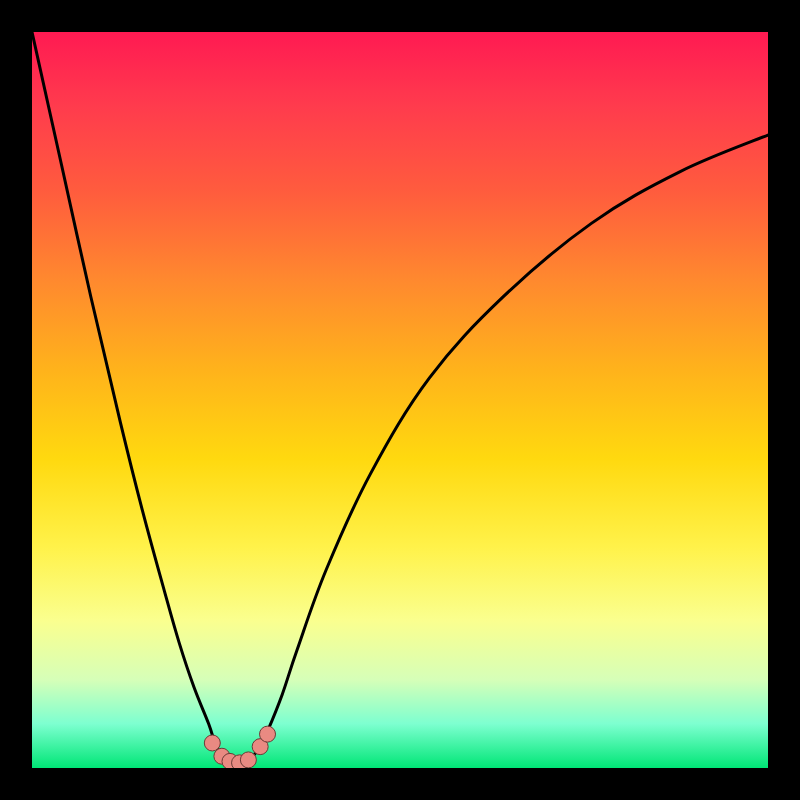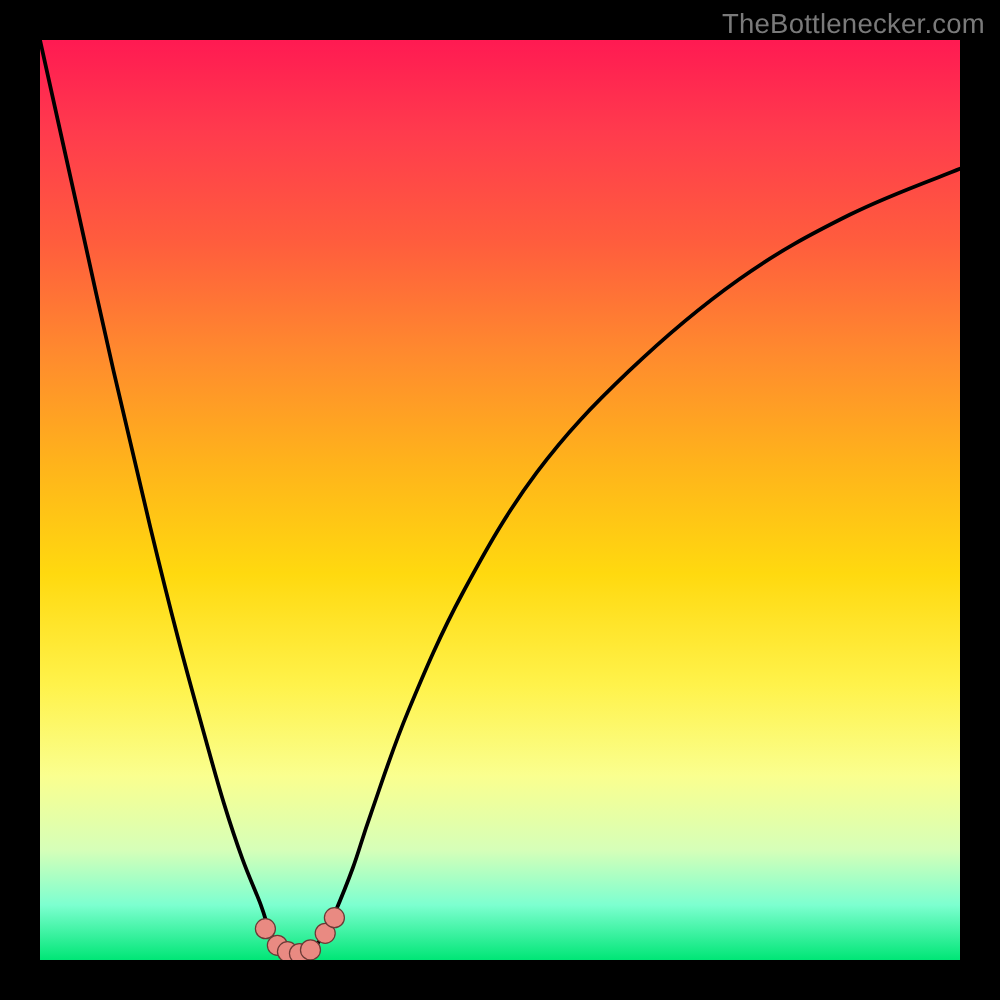--- a/index.html
+++ b/index.html
@@ -57,21 +57,20 @@
     font-size: 22px;
     font-weight: 500;
     letter-spacing: 0.2px;
   }
 </style>
 </head>
 <body>
 
 <div class="frame">
 
-  <div class="attribution">TheBottlenecker.com</div>
 
   <div class="plot">
     <div class="gradient"></div>
 
     <svg class="svg-layer" viewBox="0 0 736 736" preserveAspectRatio="none">
       <path id="curve-path" fill="none" stroke="#000000" stroke-width="3" stroke-linecap="round" stroke-linejoin="round" d="M 0.00 0.00 C 5.30 23.85, 18.84 84.79, 29.44 132.48 C 40.04 180.17, 48.28 218.59, 58.88 264.96 C 69.48 311.33, 79.05 351.66, 88.32 390.08 C 97.59 428.50, 102.45 447.93, 110.40 478.40 C 118.35 508.87, 125.86 535.51, 132.48 559.36 C 139.10 583.21, 141.90 593.66, 147.20 610.88 C 152.50 628.10, 156.62 640.47, 161.92 655.04 C 167.22 669.61, 172.67 681.24, 176.64 691.84 C 180.61 702.44, 181.35 707.96, 184.00 713.92 C 186.65 719.88, 188.71 722.05, 191.36 724.96 C 194.01 727.87, 196.07 728.79, 198.72 730.11 C 201.37 731.44, 203.43 732.32, 206.08 732.32 C 208.73 732.32, 210.79 731.57, 213.44 730.11 C 216.09 728.65, 218.15 727.14, 220.80 724.22 C 223.45 721.31, 225.51 718.42, 228.16 713.92 C 230.81 709.42, 231.55 708.47, 235.52 699.20 C 239.49 689.93, 244.94 676.97, 250.24 662.40 C 255.54 647.83, 257.01 640.76, 264.96 618.24 C 272.91 595.72, 281.15 569.08, 294.40 537.28 C 307.65 505.48, 320.01 476.04, 338.56 441.60 C 357.11 407.16, 373.59 377.72, 397.44 345.92 C 421.29 314.12, 441.89 292.78, 471.04 264.96 C 500.19 237.14, 527.56 213.88, 559.36 191.36 C 591.16 168.84, 615.88 155.74, 647.68 139.84 C 679.48 123.94, 720.10 109.66, 736.00 103.04"></path>
       <g id="scatter-group">
           <circle cx="180.32" cy="710.98" r="8" fill="#e98a82" stroke="#6b3a36" stroke-width="1"></circle>
           <circle cx="189.89" cy="724.22" r="8" fill="#e98a82" stroke="#6b3a36" stroke-width="1"></circle>
           <circle cx="197.98" cy="729.38" r="8" fill="#e98a82" stroke="#6b3a36" stroke-width="1"></circle>

